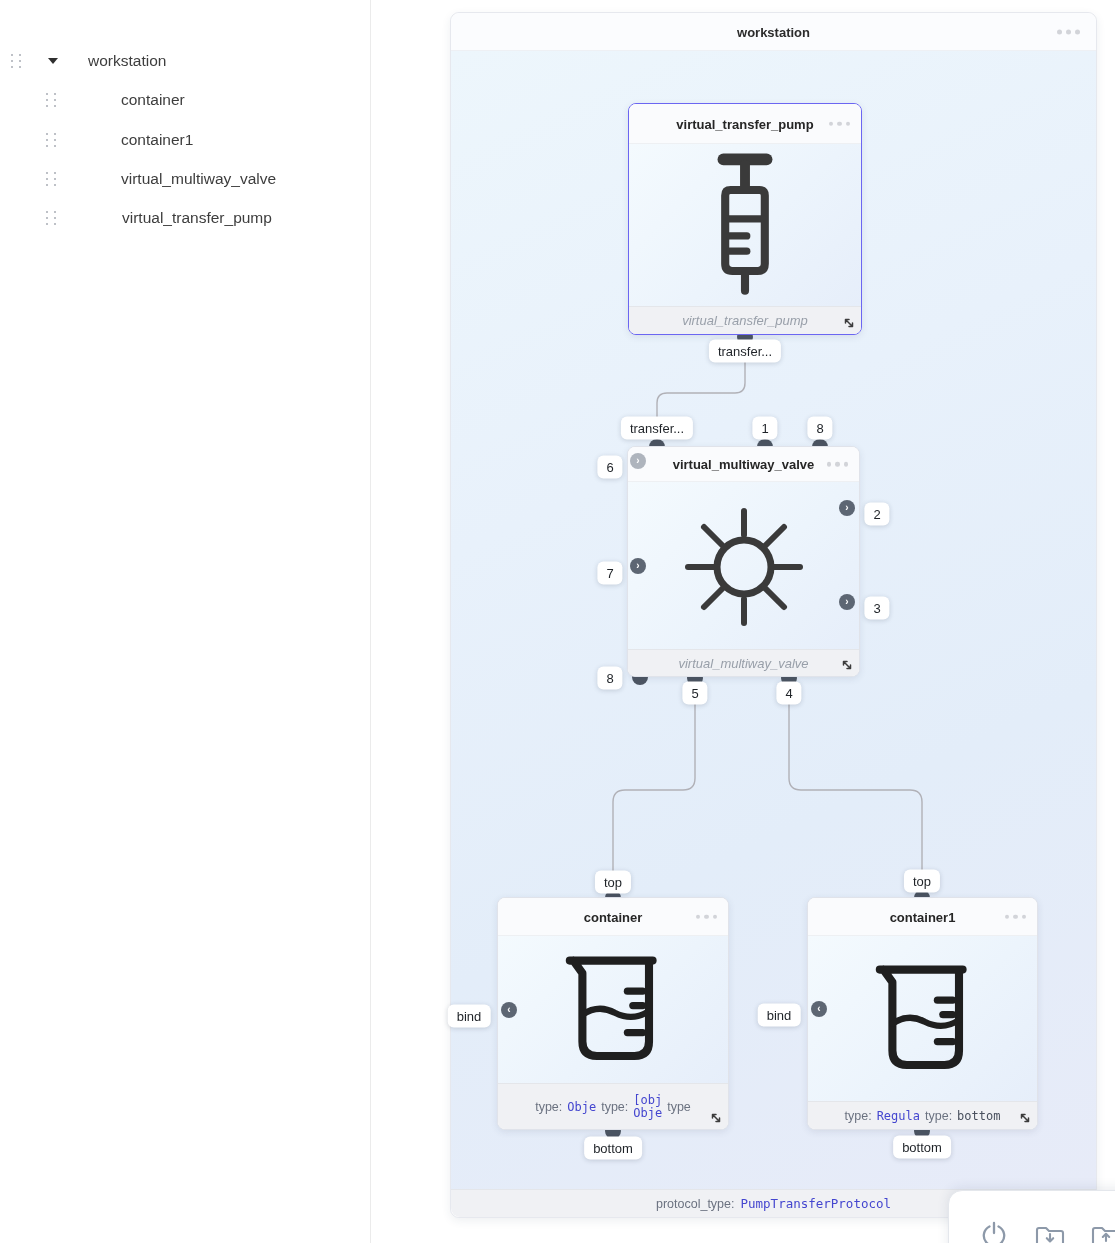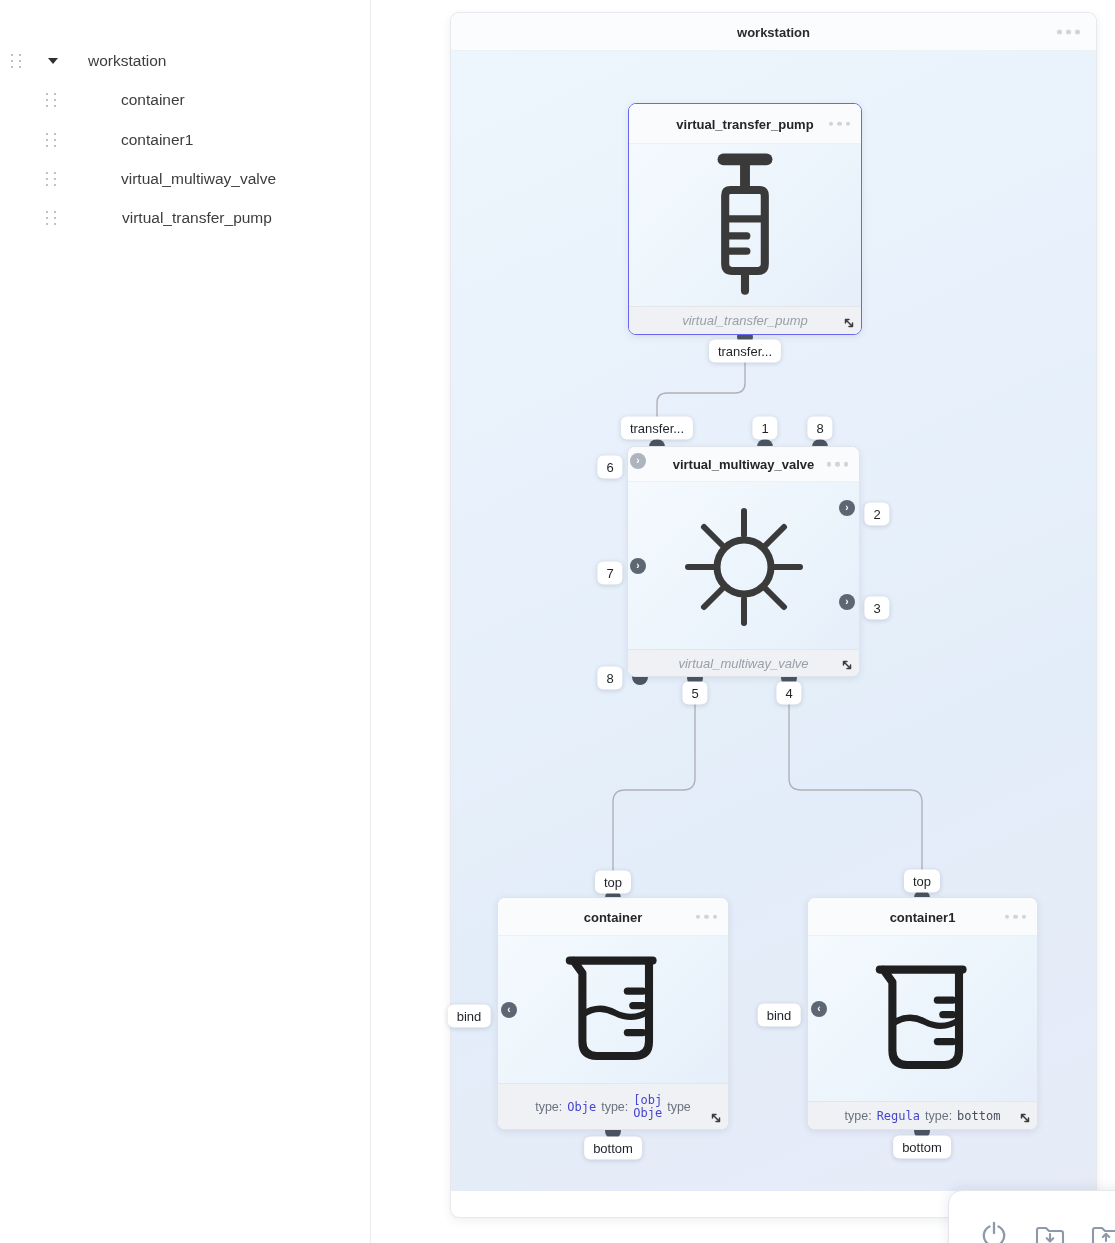--- a/index.html
+++ b/index.html
@@ -151,20 +151,24 @@
   <div class="ws-card">
     <div class="ws-body"></div>
     <div class="ws-header">
       <span class="ws-title">workstation</span>
       <span class="dots3">
           <i></i>
           <i></i>
           <i></i>
         </span>
     </div>
+    <div class="ws-footer">
+      <span class="flabel">protocol_type:</span>
+      <span class="fvalue">PumpTransferProtocol</span>
+    </div>
   </div>
 
   <svg class="edges">
     <path d="M 745 337 V 383 Q 745 393 735 393 H 667 Q 657 393 657 403 V 447" fill="none" stroke="#b1b1b7" stroke-width="1.4"></path>
     <path d="M 695 678 V 778 Q 695 790 683 790 H 625 Q 613 790 613 802 V 898" fill="none" stroke="#b1b1b7" stroke-width="1.4"></path>
     <path d="M 789 678 V 778 Q 789 790 801 790 H 910 Q 922 790 922 802 V 898" fill="none" stroke="#b1b1b7" stroke-width="1.4"></path>
   </svg>
 
   <div class="gnode selected" style="left:628px; top:103px; width:234px; height:232px;">
     <div class="gn-header" style="height:40px;">

